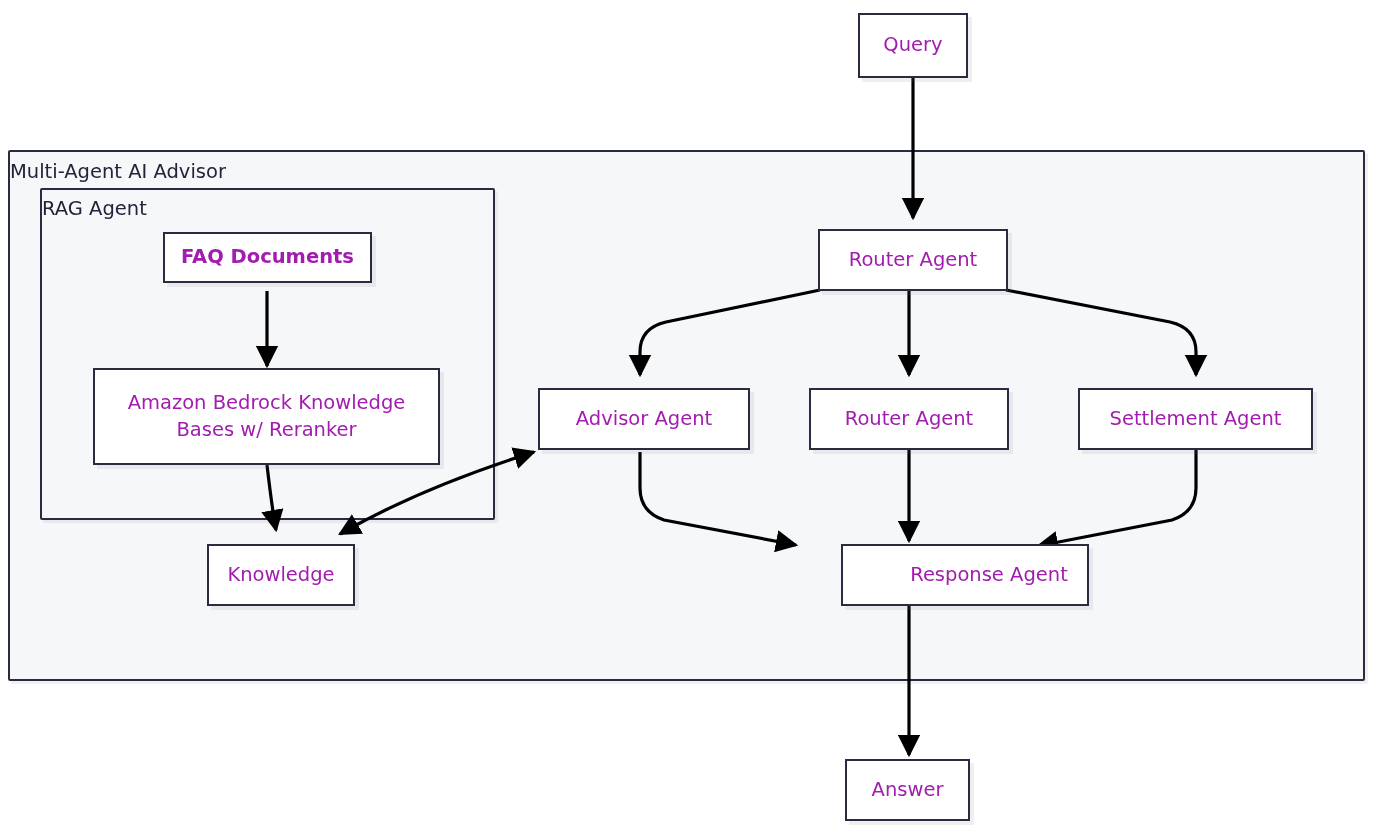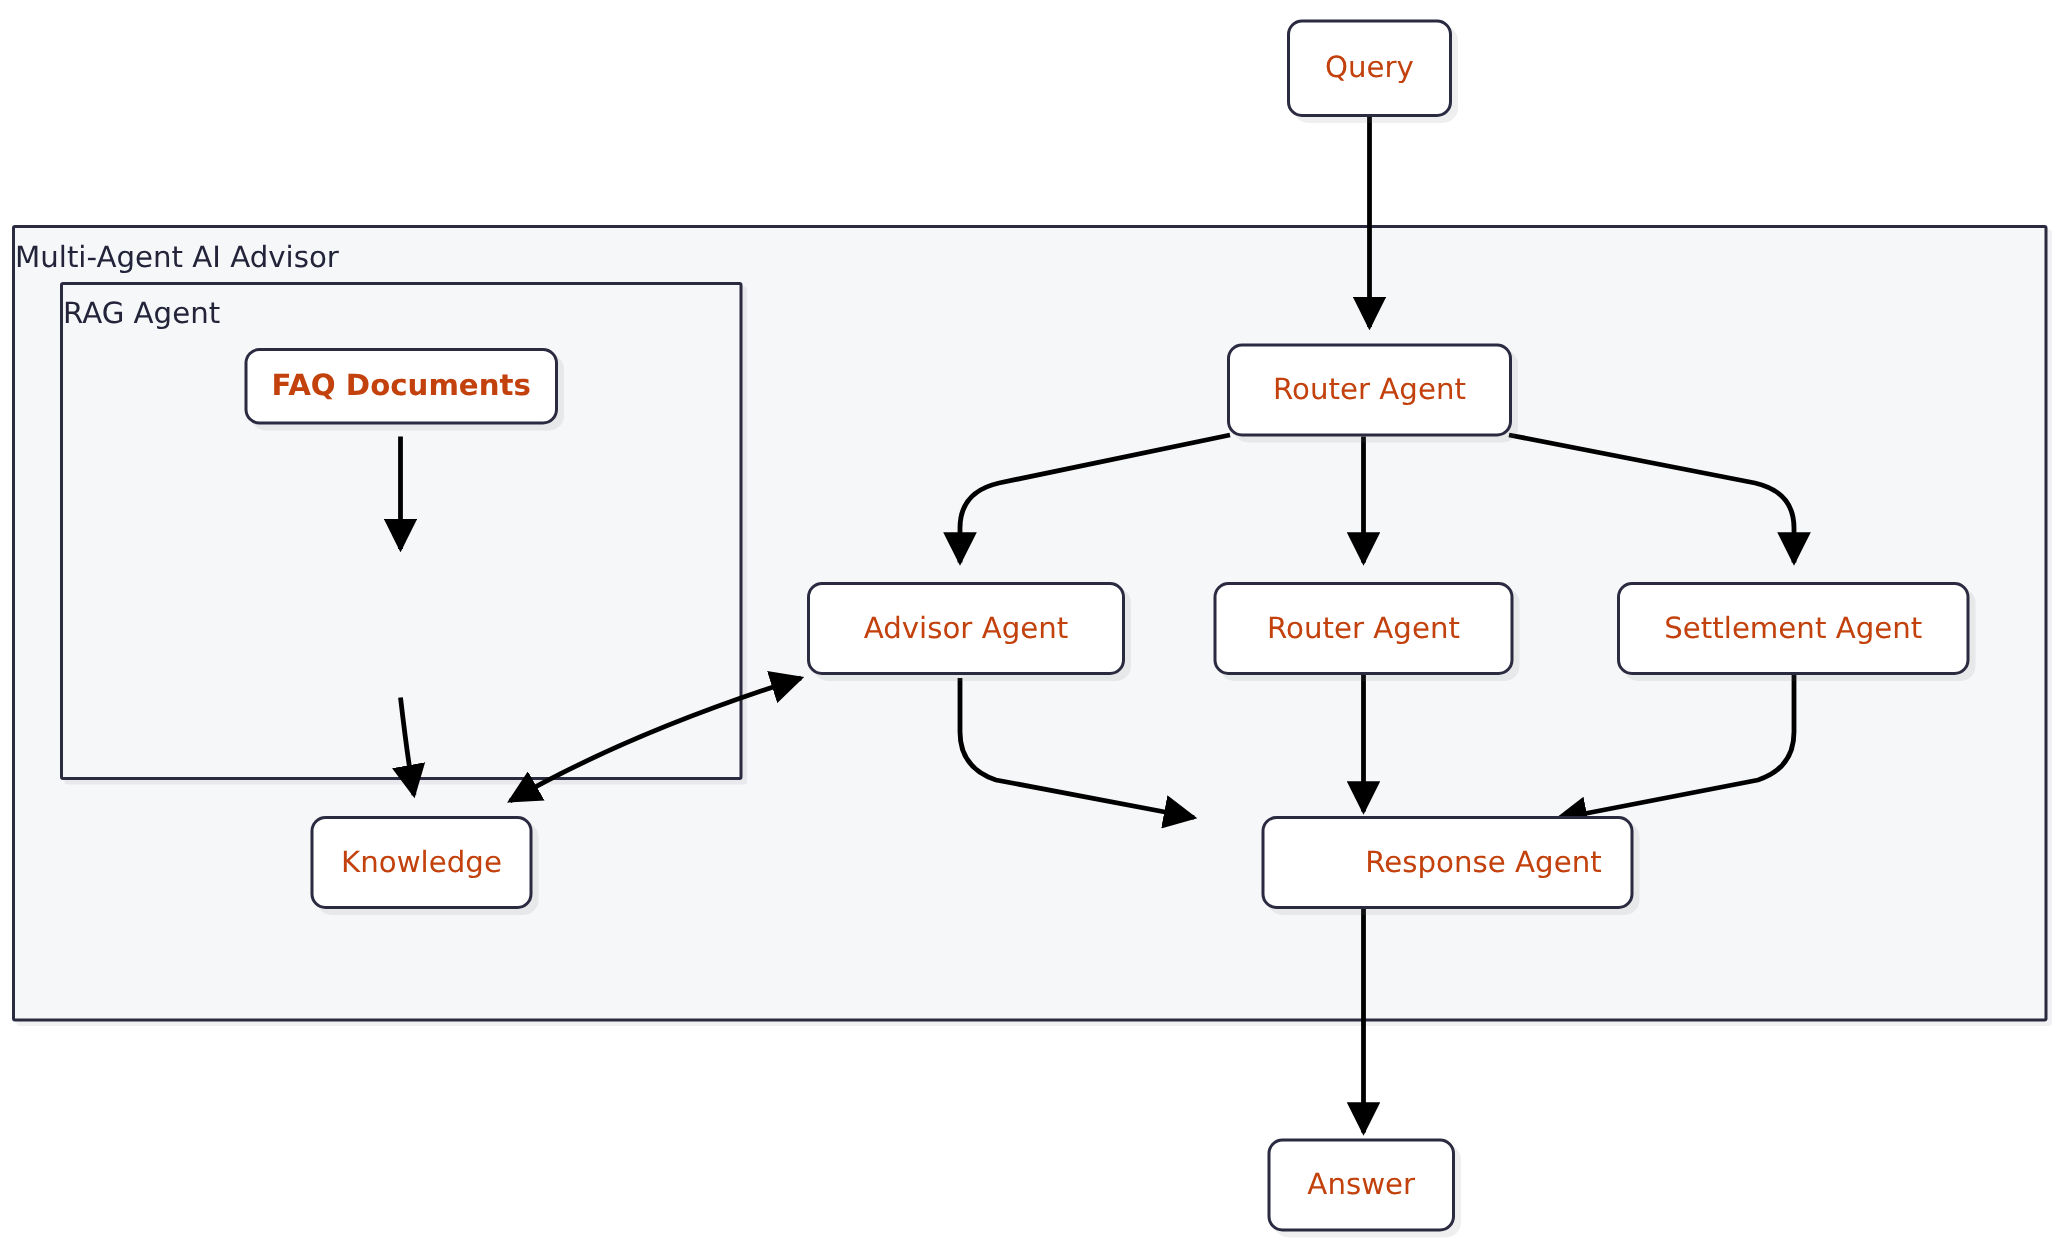--- a/index.html
+++ b/index.html
@@ -47,26 +47,26 @@
     font-size: 19.5px;
     line-height: 1;
     white-space: nowrap;
   }
   
   .node {
     position: absolute;
     box-sizing: border-box;
     background: #ffffff;
     border: 2.5px solid #2a2a40;
-    border-radius: 10px;
+    border-radius: 0;
     display: flex;
     align-items: center;
     justify-content: center;
     text-align: center;
-    color: #c2410c;
+    color: #a21caf;
     font-size: 19.5px;
     line-height: 1.35;
     box-shadow: 4px 4px 0 rgba(120,120,135,0.12);
     z-index: 4;
   }
   .node span { display: block; padding: 0 10px; }
 </style>
 </head>
 <body>
 
@@ -120,20 +120,26 @@
   </div>
 
   <div class="node" style="left:818px; top:229px; width:190px; height:62px;">
     <span>Router Agent</span>
   </div>
 
   <div class="node" style="left:163px; top:232px; width:209px; height:51px;font-weight:bold;">
     <span>FAQ Documents</span>
   </div>
 
+  <div class="node" style="left:93px; top:368px; width:347px; height:97px;">
+    <span>
+      <span>Amazon Bedrock Knowledge</span>
+      <span>Bases w/ Reranker</span>
+    </span>
+  </div>
 
   <div class="node" style="left:207px; top:544px; width:148px; height:62px;">
     <span>Knowledge</span>
   </div>
 
   <div class="node" style="left:538px; top:388px; width:212px; height:62px;">
     <span>Advisor Agent</span>
   </div>
 
   <div class="node" style="left:809px; top:388px; width:200px; height:62px;">

